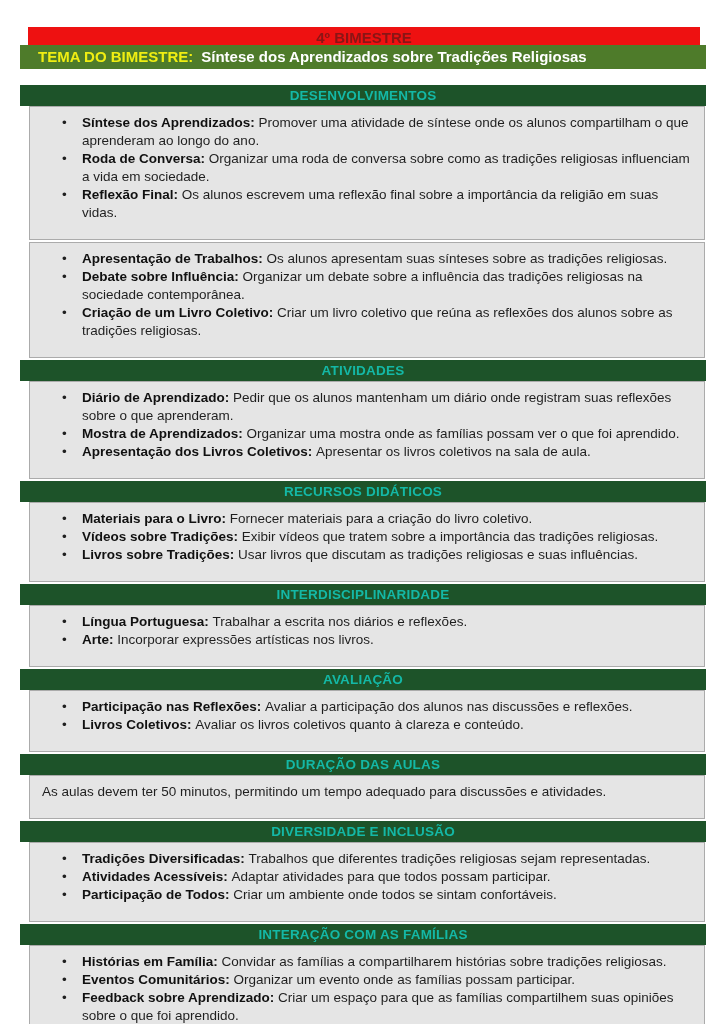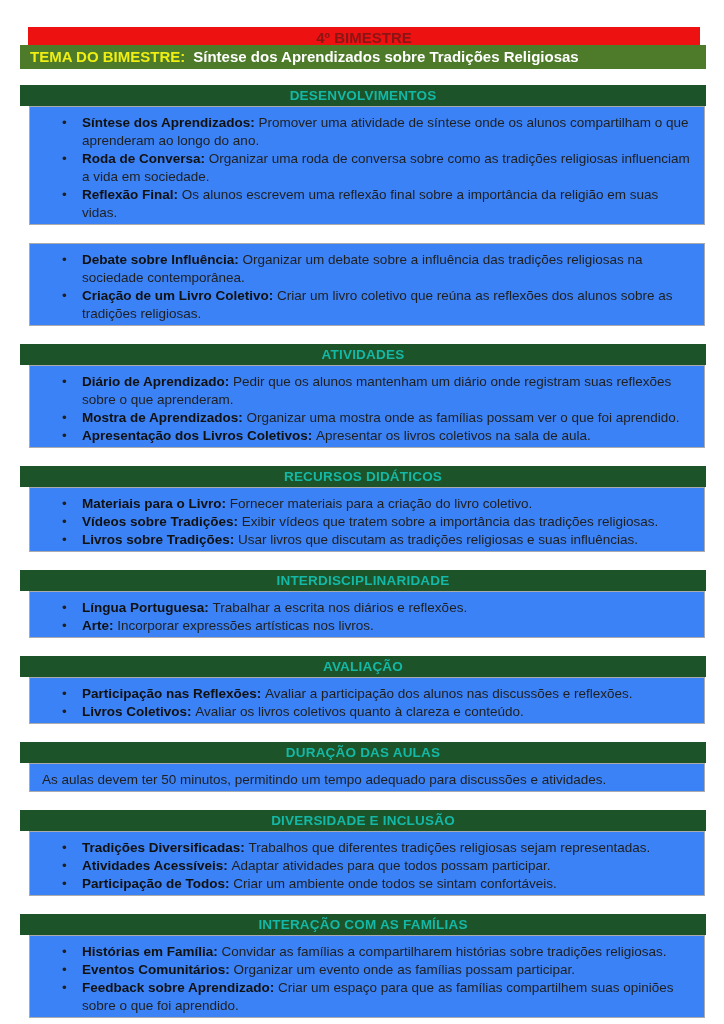--- a/index.html
+++ b/index.html
@@ -17,37 +17,37 @@
     height: 18px; line-height: 21px;
     background: var(--red, #ee1111);
     color: var(--red-text, #8a1515);
     font-weight: bold; font-size: 15px;
     text-align: center;
   }
   .themebar {
     height: 24px; line-height: 24px;
     background: var(--theme-green, #4e7b2a);
     color: #ffffff; font-weight: bold; font-size: 15px;
-    padding-left: 10px;
+    padding-left: 18px;
     white-space: nowrap;
   }
   .themebar .theme-label { color: var(--yellow, #f0ee12); margin-right: 8px; }
 
   .sections { margin-top: 16px; }
   .shead {
     height: 21px; line-height: 21px;
     background: var(--section-green, #1d5329);
     color: #14b8a6; font-weight: bold; font-size: 13.5px;
     text-align: center; letter-spacing: 0.2px;
   }
   .content {
-    background: #3b82f6;
+    background: #e5e5e5;
     border: 1px solid #ababab;
-    margin: 0 1px 18px 9px;
-    padding: 7px 14px 2px 10px;
+    margin: 0 1px 2px 9px;
+    padding: 7px 14px 17px 10px;
     font-size: 13.5px; line-height: 18px;
   }
   ul.bullets { list-style: none; padding-left: 22px; }
   ul.bullets li { position: relative; padding-left: 20px; }
   ul.bullets li::before {
     content: "\2022";
     position: absolute; left: 0; top: 0;
     font-size: 13.5px;
   }
   .item-label { font-weight: bold; color: #111111; }
@@ -91,20 +91,24 @@
     <span class="item-label">Reflexão Final: </span>
     <span class="item-text">Os alunos escrevem uma reflexão final sobre a importância da religião em suas vidas.</span>
   </li>
 </ul>
         </div>
   </section>
 
   <section>
     <div class="content">
           <ul class="bullets">
+  <li>
+    <span class="item-label">Apresentação de Trabalhos: </span>
+    <span class="item-text">Os alunos apresentam suas sínteses sobre as tradições religiosas.</span>
+  </li>
 
   <li>
     <span class="item-label">Debate sobre Influência: </span>
     <span class="item-text">Organizar um debate sobre a influência das tradições religiosas na sociedade contemporânea.</span>
   </li>
 
   <li>
     <span class="item-label">Criação de um Livro Coletivo: </span>
     <span class="item-text">Criar um livro coletivo que reúna as reflexões dos alunos sobre as tradições religiosas.</span>
   </li>

